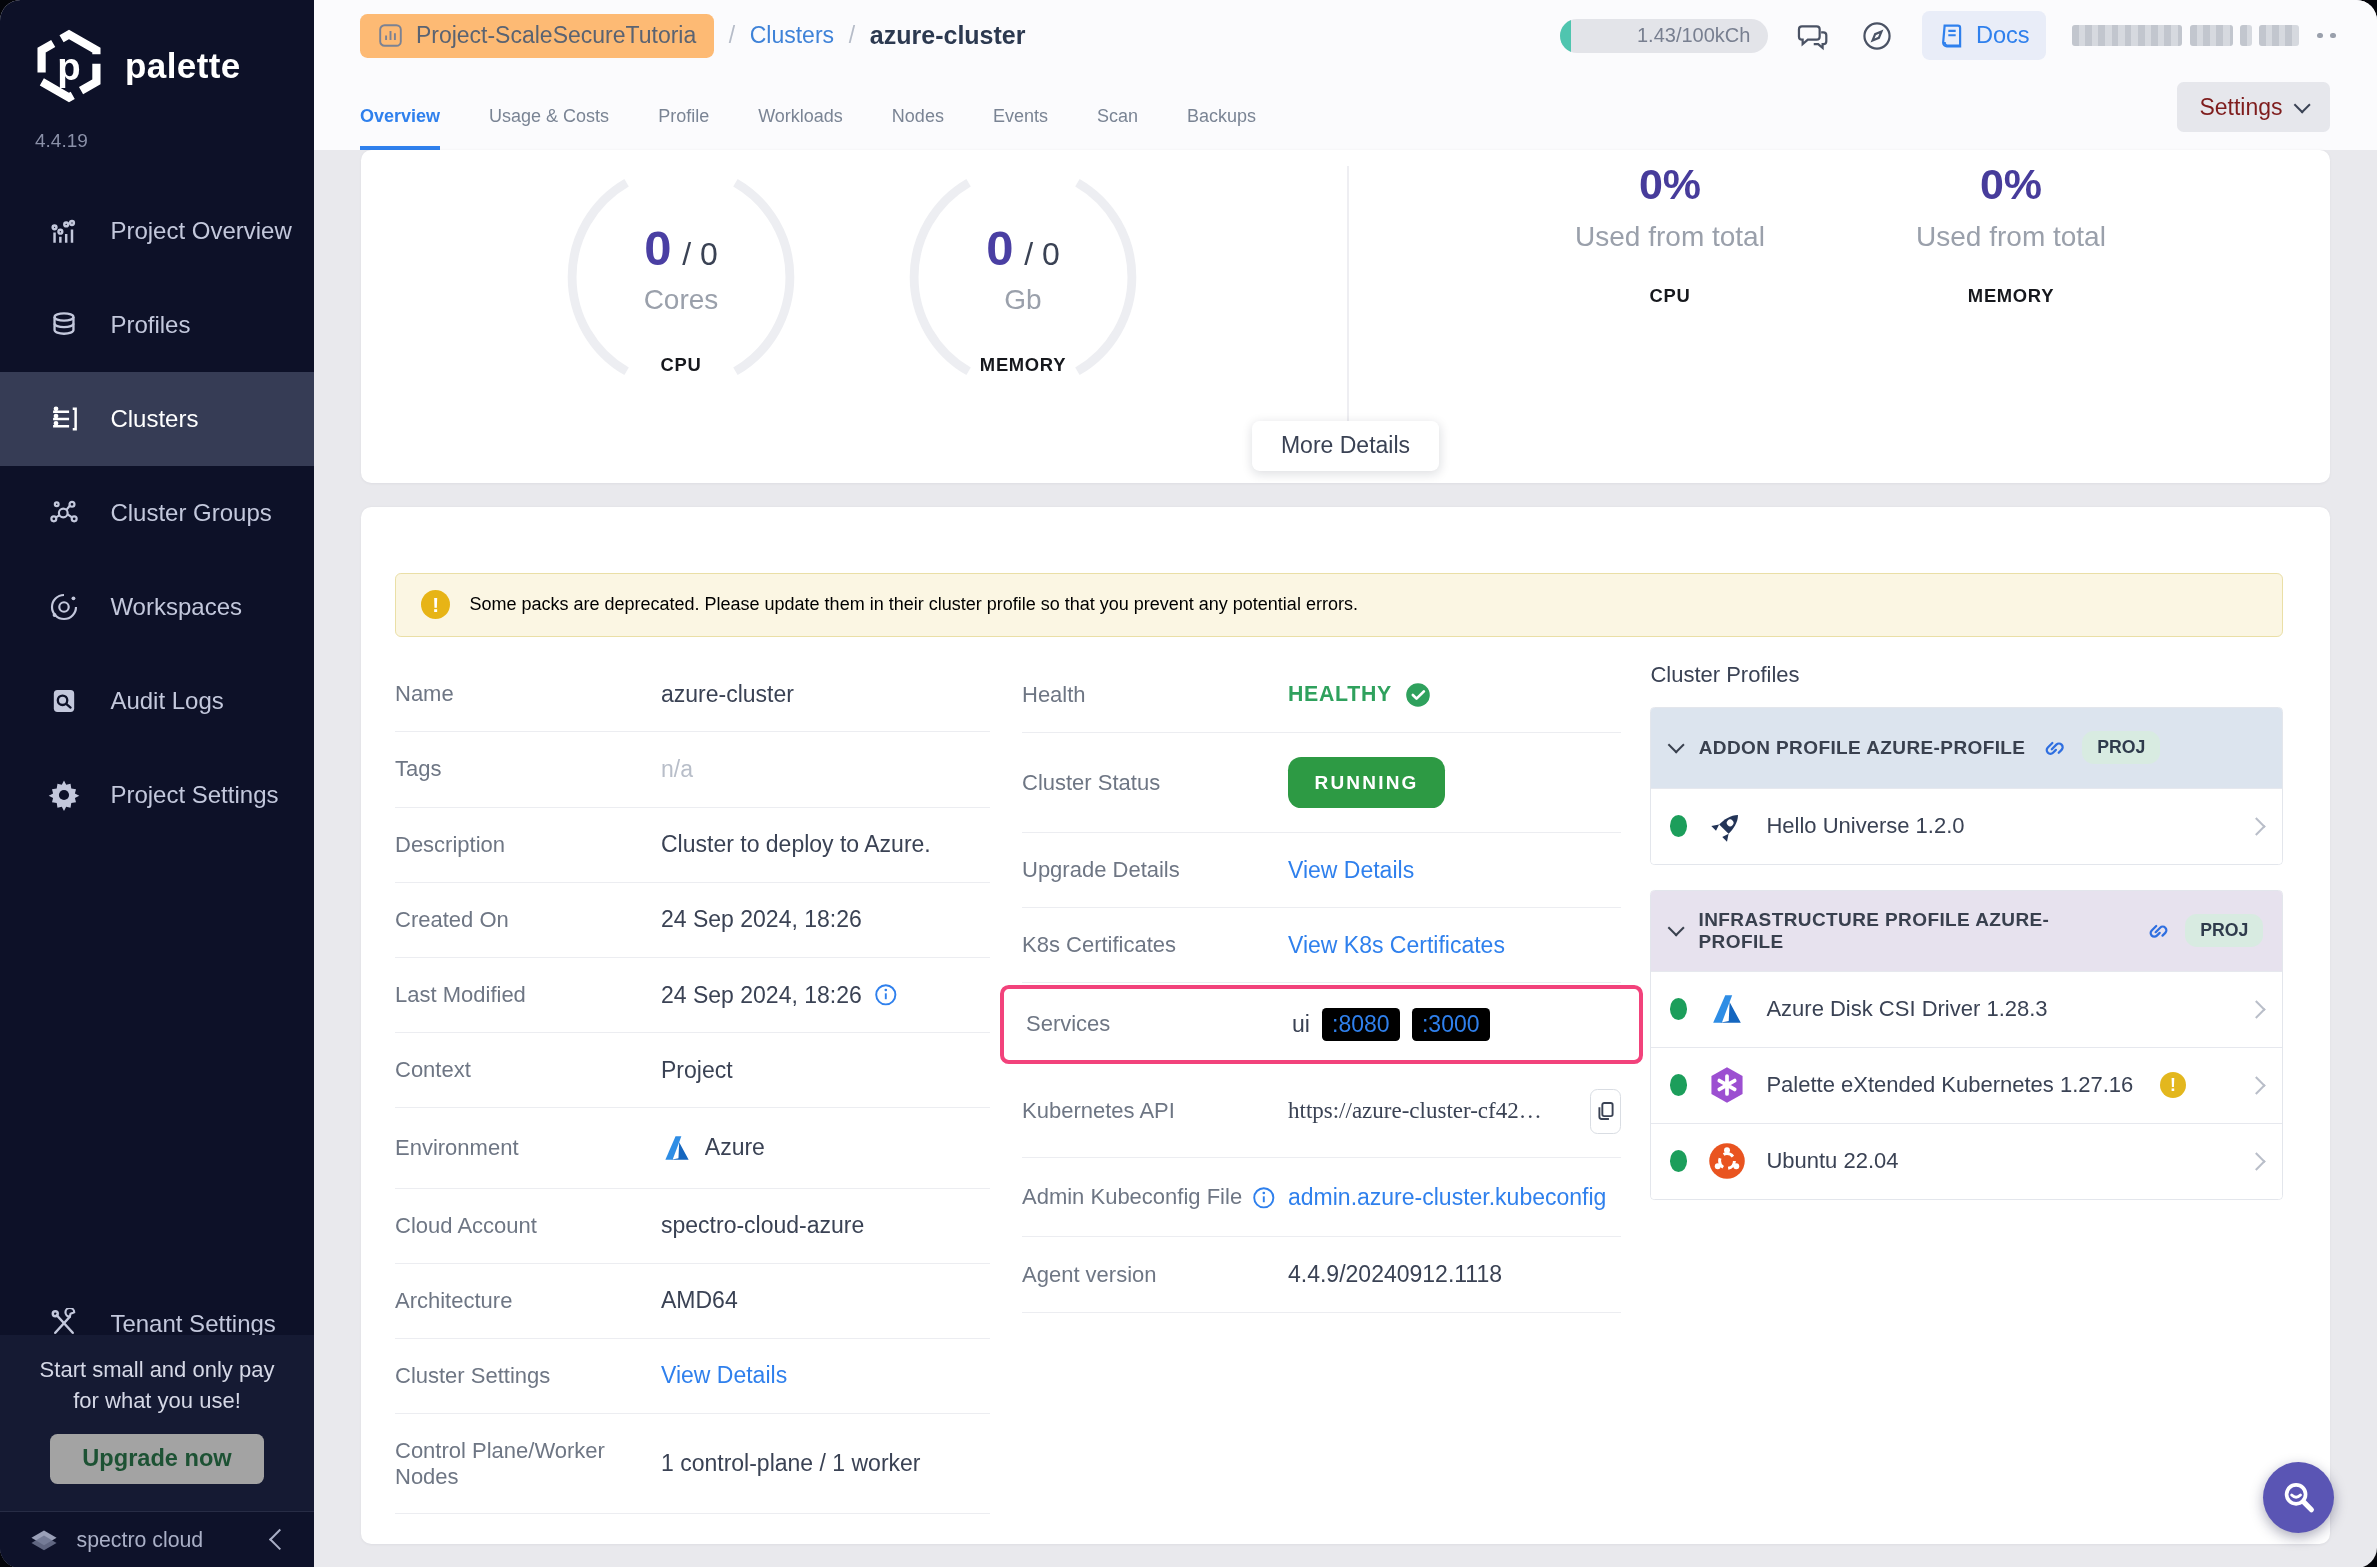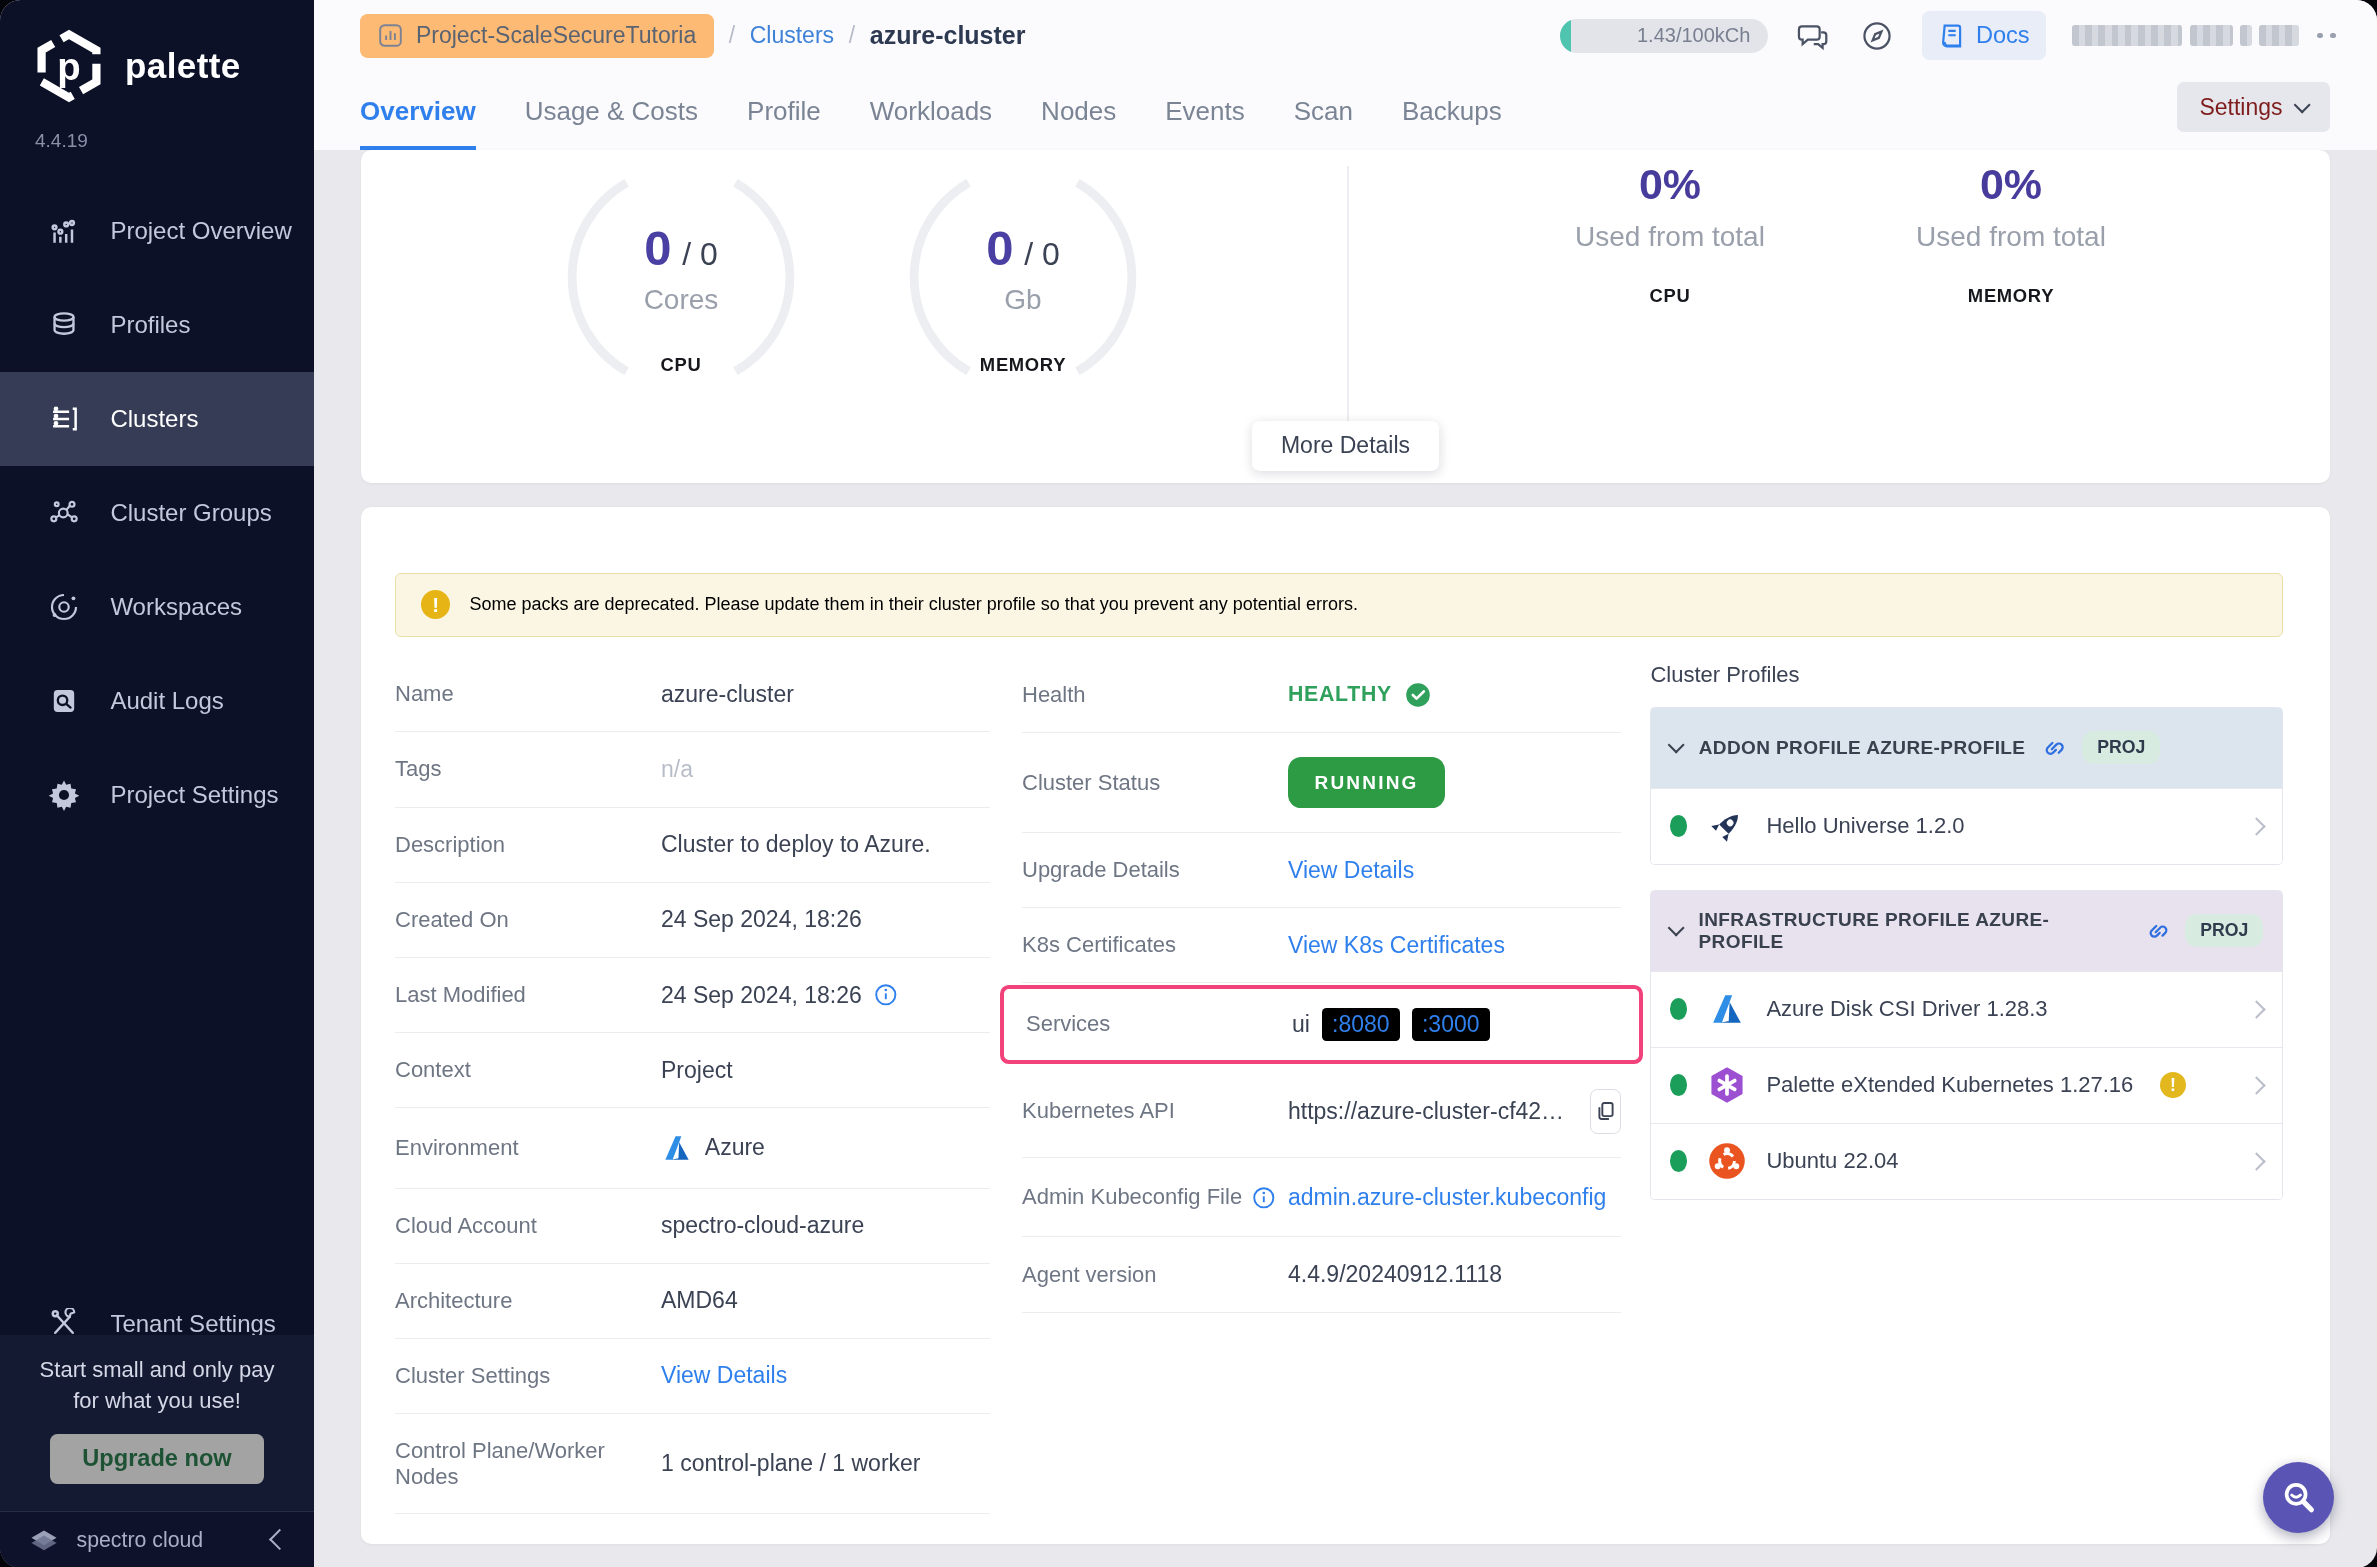--- a/index.html
+++ b/index.html
@@ -34,21 +34,21 @@
   .header-right{position:absolute;right:41px;top:0;height:71px;display:flex;align-items:center;gap:26.5px;}
   .usage-pill{position:relative;display:flex;align-items:center;justify-content:flex-end;width:190px;height:34px;border-radius:17px;background:#E3E4E9;font-size:20px;color:#787F90;padding-right:17.7px;overflow:hidden;}
   .usage-pill .spark{position:absolute;left:0;top:0;bottom:0;width:10.3px;background:#35BFA4;opacity:.85;}
   .hicon{width:37px;height:37px;display:flex;align-items:center;justify-content:center;cursor:pointer;}
   .docs-chip{display:flex;align-items:center;gap:10.3px;background:#E9EDF8;border-radius:7.4px;height:49px;padding:0 16px;color:#2F80ED;font-size:23.6px;cursor:pointer;}
   .redacted{display:flex;align-items:center;gap:7.4px;cursor:pointer;}
   .rblock{height:20.6px;border-radius:2.9px;background:repeating-linear-gradient(90deg,#c2c6ce 0 6.6px,#d6d9df 6.6px 13.2px);}
   .dots{display:flex;gap:7.4px;margin-left:10.3px;}
   .dots i{width:5.9px;height:5.9px;border-radius:50%;background:#9AA0AC;}
   .tabs{position:absolute;left:46px;bottom:0;display:flex;gap:49px;}
-  .tab{font-size:26px;color:#7A8494;padding-bottom:19px;border-bottom:4.4px solid transparent;cursor:pointer;}
+  .tab{font-size:18px;color:#7A8494;padding-bottom:19px;border-bottom:4.4px solid transparent;cursor:pointer;}
   .tab.active{color:#2F80ED;font-weight:700;border-bottom-color:#2F80ED;}
   .settings-btn{position:absolute;right:47px;top:82px;height:50px;display:flex;align-items:center;gap:13.2px;background:#E6E7EC;border-radius:6.6px;padding:0 22px;font-size:23px;color:#7f1d1d;cursor:pointer;}
   .chev-down{width:10.3px;height:10.3px;border-right:2.9px solid #3A4254;border-bottom:2.9px solid #3A4254;transform:rotate(45deg);margin-top:-4.4px;}
 
   
   .content{position:absolute;left:314px;top:150px;right:0;bottom:0;padding:0 47px;}
   .card{background:#FFFFFF;border-radius:10.3px;box-shadow:0 0.7px 2.9px rgba(16,24,40,.05);}
   .card1{position:relative;height:333px;}
   .gauge{position:absolute;top:13.2px;width:228px;text-align:center;}
   .gauge.g1{left:206px;} .gauge.g2{left:548px;}
@@ -78,21 +78,21 @@
   .drow{display:flex;align-items:center;padding:23.6px 0;border-bottom:0.7px solid #ECEDF1;}
   .dlabel{width:266px;flex:0 0 266px;font-size:22px;color:#6E7684;display:flex;align-items:center;gap:10.3px;}
   .dvalue{flex:1;font-size:23px;color:#3A4254;display:flex;align-items:center;gap:11.8px;}
   .muted{color:#B8BEC9;}
   .blue-link{color:#2F80ED;cursor:pointer;}
   .healthy-txt{color:#2FA15D;font-weight:700;letter-spacing:0.7px;font-size:21.3px;}
   .running-pill{background:#2D9A44;color:#FFFFFF;font-size:19px;font-weight:700;letter-spacing:2.2px;border-radius:13.2px;padding:14.7px 26.5px;}
   .port-chip{background:#000000;border-radius:4.4px;color:#2F80ED;padding:2.9px 10.3px;cursor:pointer;}
   .svc-wrap{border:4.4px solid #F2427B;border-radius:8.8px;margin:1.5px -22px;padding:0 22px;}
   .svc-wrap .drow{border-bottom:none;padding:19px 0;}
-  .api-value{width:302px;flex:0 0 302px;white-space:nowrap;overflow:hidden;}
+  .api-value{width:302px;flex:0 0 302px;white-space:nowrap;overflow:hidden;font-family:Liberation Serif, serif;}
   .copy-btn{width:43px;height:43px;border:0.7px solid #D9DDE3;border-radius:7.4px;background:#FFFFFF;display:flex;align-items:center;justify-content:center;cursor:pointer;margin-left:auto;}
   .kube-link{width:243px;line-height:31px;}
 
   .cp-title{font-size:22px;color:#3A4254;margin:4.4px 0 19px 0;}
   .cp-group{border:0.7px solid #E3E6EC;border-radius:4.4px;overflow:hidden;margin-bottom:25px;}
   .cp-head{height:48px;display:flex;align-items:center;gap:16px;padding:16px 19px;}
   .cp-head.addon{background:#DCE4EE;}
   .cp-head.infra{background:#E7E2EE;}
   .cp-name{font-size:19px;font-weight:700;color:#39404E;letter-spacing:0.4px;}
   .proj-badge{background:#D8EBE1;color:#2F3B4C;font-size:17.7px;font-weight:700;border-radius:11.8px;padding:5.9px 14.7px;}

